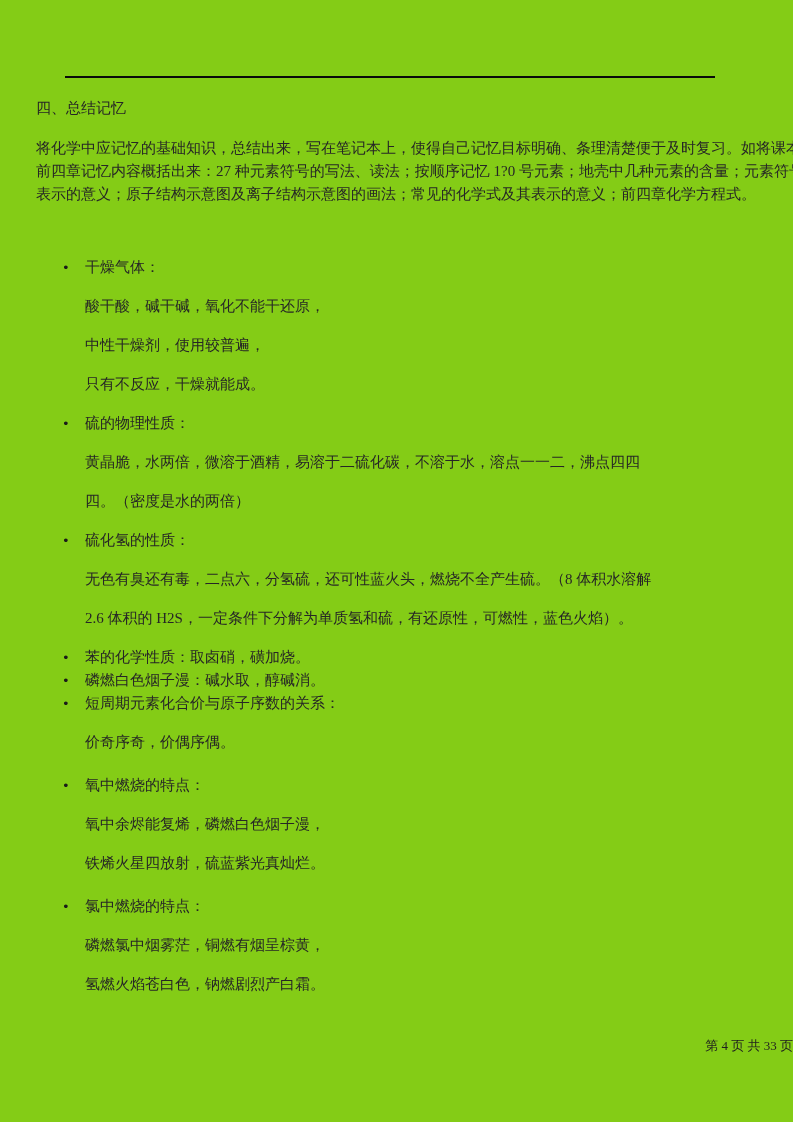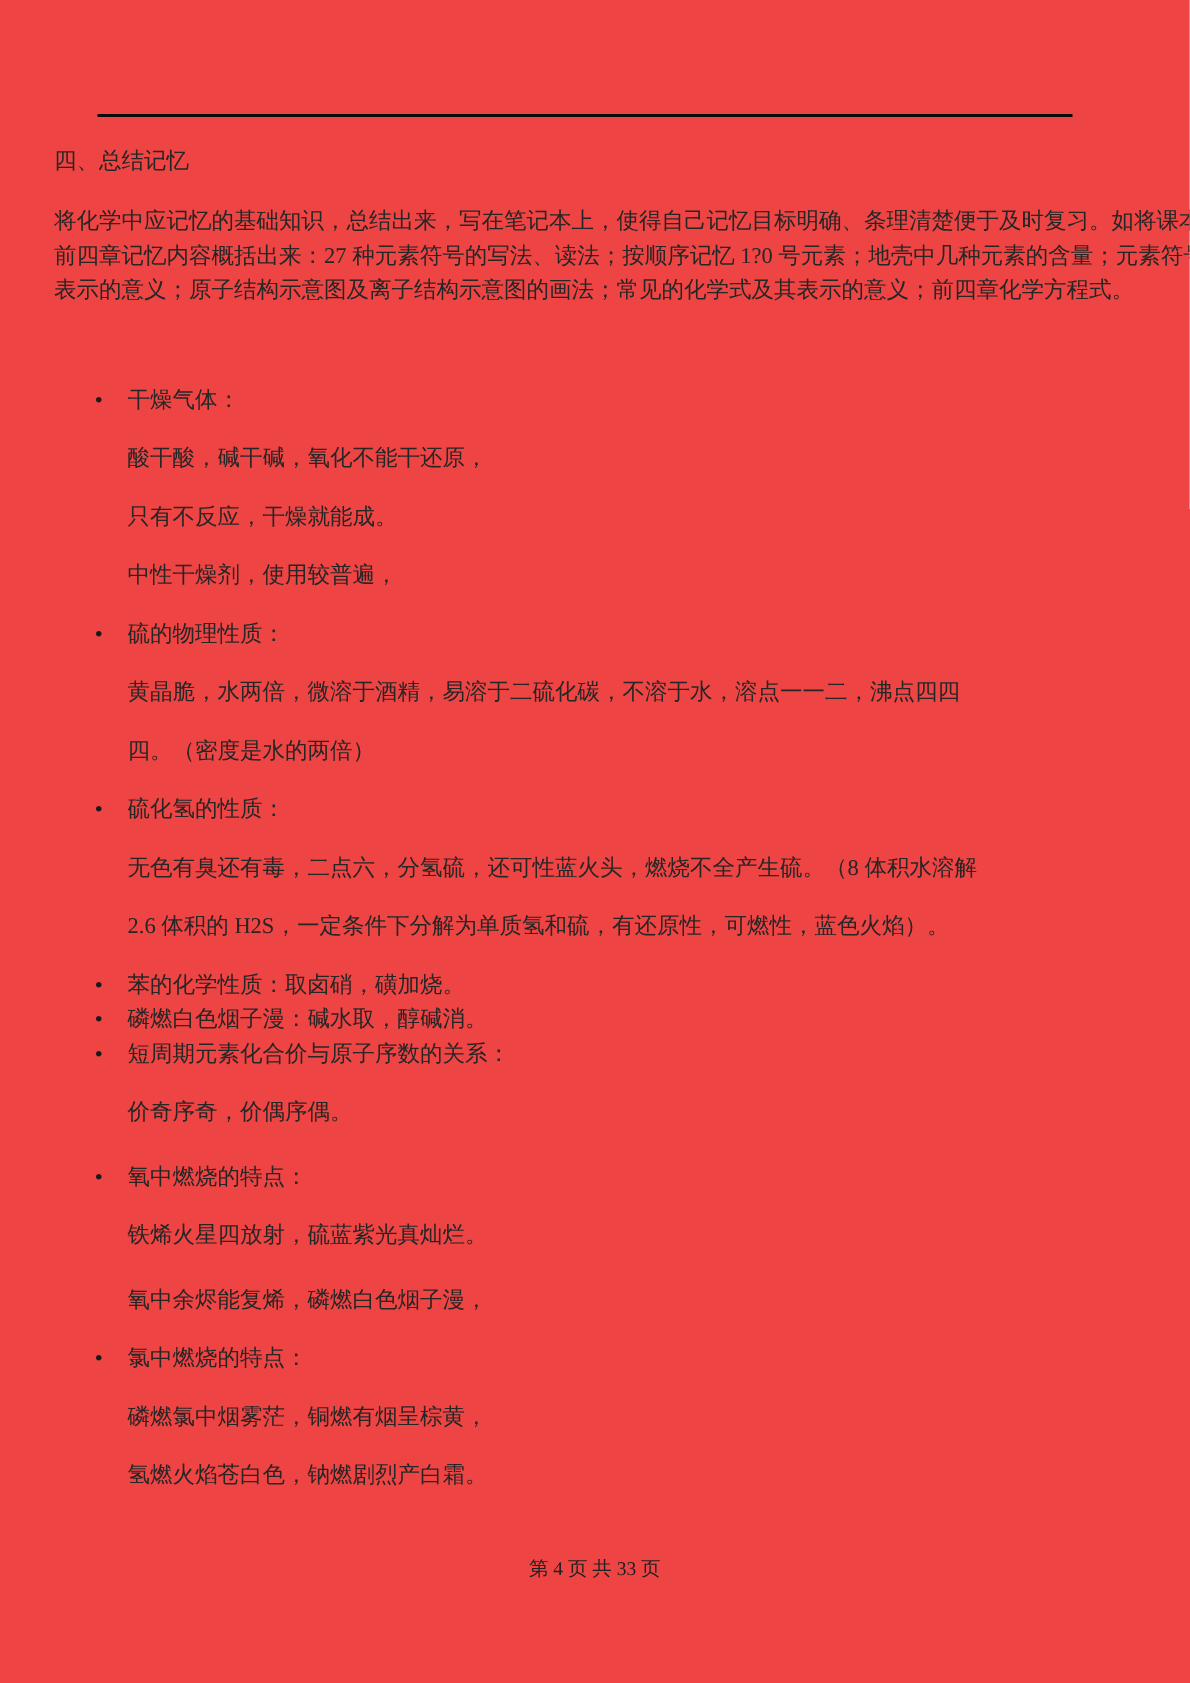--- a/index.html
+++ b/index.html
@@ -4,21 +4,21 @@
 <style>
   html, body { margin: 0; padding: 0; }
   body {
     width: 793px; height: 1122px;
     background: #ffffff;
     font-family: "Liberation Serif", "DejaVu Serif", serif;
     color: #262626;
     position: relative;
     overflow: hidden;
   }
-  .page { position: absolute; inset: 0; background: #ef4444; }
+  .page { position: absolute; inset: 0; background: #84cc16; }
   .rule {
     position: absolute; left: 65px; top: 76px;
     width: 650px; height: 0;
     border-top: 2px solid #0a0a0a;
   }
   .heading {
     position: absolute; left: 36px; top: 99px;
     font-size: 15px; line-height: 19px;
   }
   .intro {
@@ -42,21 +42,21 @@
   .row.gap-top { margin-top: 4px; }
   .row.sub { padding-left: 23px; text-align: center; }
   .bullet {
     flex: none; width: 23px;
     font-size: 13px; line-height: 19px;
     font-family: "DejaVu Sans", sans-serif;
     color: #1a1a1a;
   }
   .footer {
     position: absolute; left: 0; top: 1036px;
-    width: 100%; text-align: center;
+    width: 100%; text-align: right;
     font-size: 13px; line-height: 19px;
     color: #1f1f1f;
   }
 </style>
 </head>
 <body>
 
 <div class="page">
 
   <div class="rule"></div>
@@ -73,24 +73,24 @@
 
     <div>
       <div class="row">
         <span class="bullet">•</span>
         <span>干燥气体：</span>
       </div>
       <div class="row sub">
           <span>酸干酸，碱干碱，氧化不能干还原，</span>
         </div>
       <div class="row sub">
-          <span>只有不反应，干燥就能成。</span>
+          <span>中性干燥剂，使用较普遍，</span>
         </div>
       <div class="row sub">
-          <span>中性干燥剂，使用较普遍，</span>
+          <span>只有不反应，干燥就能成。</span>
         </div>
     </div>
 
     <div>
       <div class="row">
         <span class="bullet">•</span>
         <span>硫的物理性质：</span>
       </div>
       <div class="row sub">
           <span>黄晶脆，水两倍，微溶于酒精，易溶于二硫化碳，不溶于水，溶点一一二，沸点四四</span>
@@ -135,25 +135,25 @@
       <div class="row sub" style="margin-bottom:24px">
           <span>价奇序奇，价偶序偶。</span>
         </div>
     </div>
 
     <div>
       <div class="row gap-top">
         <span class="bullet">•</span>
         <span>氧中燃烧的特点：</span>
       </div>
+      <div class="row sub">
+          <span>氧中余烬能复烯，磷燃白色烟子漫，</span>
+        </div>
       <div class="row sub" style="margin-bottom:24px">
           <span>铁烯火星四放射，硫蓝紫光真灿烂。</span>
-        </div>
-      <div class="row sub">
-          <span>氧中余烬能复烯，磷燃白色烟子漫，</span>
         </div>
     </div>
 
     <div>
       <div class="row gap-top">
         <span class="bullet">•</span>
         <span>氯中燃烧的特点：</span>
       </div>
       <div class="row sub">
           <span>磷燃氯中烟雾茫，铜燃有烟呈棕黄，</span>

